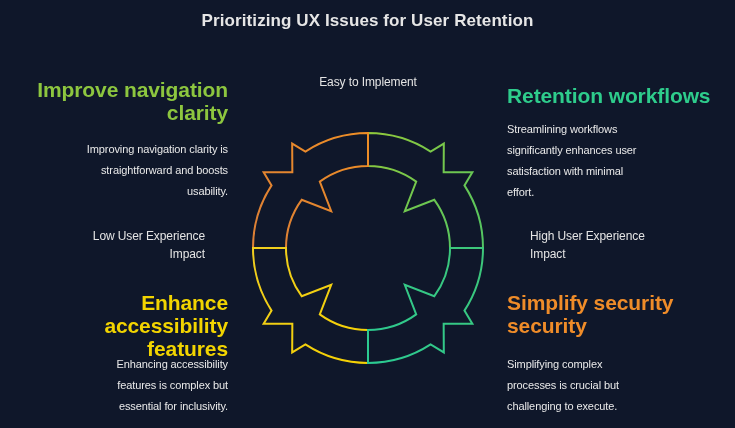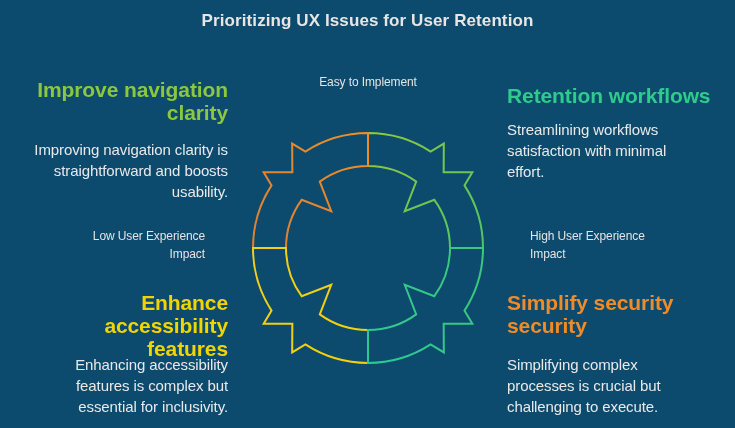--- a/index.html
+++ b/index.html
@@ -9,31 +9,31 @@
     -webkit-font-smoothing:antialiased;
   }
   .stage{position:relative;width:735px;height:428px;}
   .title{
     position:absolute;top:8px;left:0;width:735px;
     text-align:center;font-size:17px;line-height:26px;font-weight:600;
     letter-spacing:.1px;
   }
   .block{position:absolute;}
   .heading{font-size:21px;line-height:23px;font-weight:700;letter-spacing:-.1px;}
-  .bodytext{font-size:15px;line-height:21px;letter-spacing:-.1px;}
+  .bodytext{font-size:11px;line-height:21px;letter-spacing:-.1px;}
   .axis{font-size:12px;line-height:17.5px;letter-spacing:-.1px;}
   .left-col{left:18px;width:210px;text-align:right;}
   .right-col{left:507px;width:222px;text-align:left;}
   .diagram{position:absolute;left:218px;top:98px;width:300px;height:300px;}
   .diagram path{fill:none;stroke-width:2;stroke-linejoin:miter;stroke-miterlimit:12;}
 </style>
 </head>
 <body>
 
-<div class="stage" style="background-color: #0c4a6e;">
+<div class="stage" style="background-color: #0f172a;">
 
   <div class="title" style="color: rgb(230, 230, 230);">Prioritizing UX Issues for User Retention</div>
 
   <div class="block axis" style="left: 256px; top: 74px; width: 224px; text-align: center; color: rgb(228, 228, 228);">Easy to Implement</div>
 
 
   <div class="block axis" style="left: 20px; top: 228px; width: 185px; text-align: right; color: rgb(228, 228, 228);">
     <div>Low User Experience</div>
     <div>Impact</div>
   </div>
@@ -51,20 +51,21 @@
     <div>Improving navigation clarity is</div>
     <div>straightforward and boosts</div>
     <div>usability.</div>
   </div>
 
   <div class="block heading right-col" style="top: 84px; color: rgb(46, 204, 140);">
     <div>Retention workflows</div>
   </div>
   <div class="block bodytext right-col" style="top: 119px; color: rgb(233, 233, 233);">
     <div>Streamlining workflows</div>
+    <div>significantly enhances user</div>
     <div>satisfaction with minimal</div>
     <div>effort.</div>
   </div>
 
   <div class="block heading left-col" style="top: 291px; color: rgb(242, 212, 0);">
     <div>Enhance accessibility</div>
     <div>features</div>
   </div>
   <div class="block bodytext left-col" style="top: 354px; color: rgb(233, 233, 233);">
     <div>Enhancing accessibility</div>

